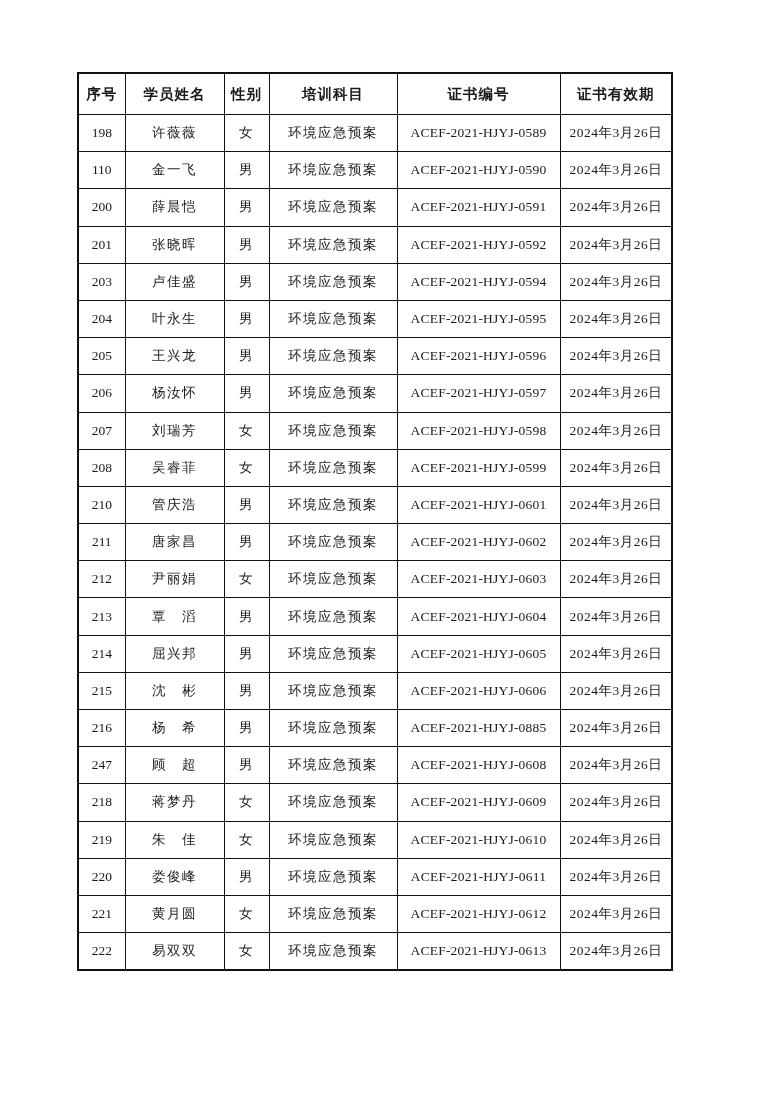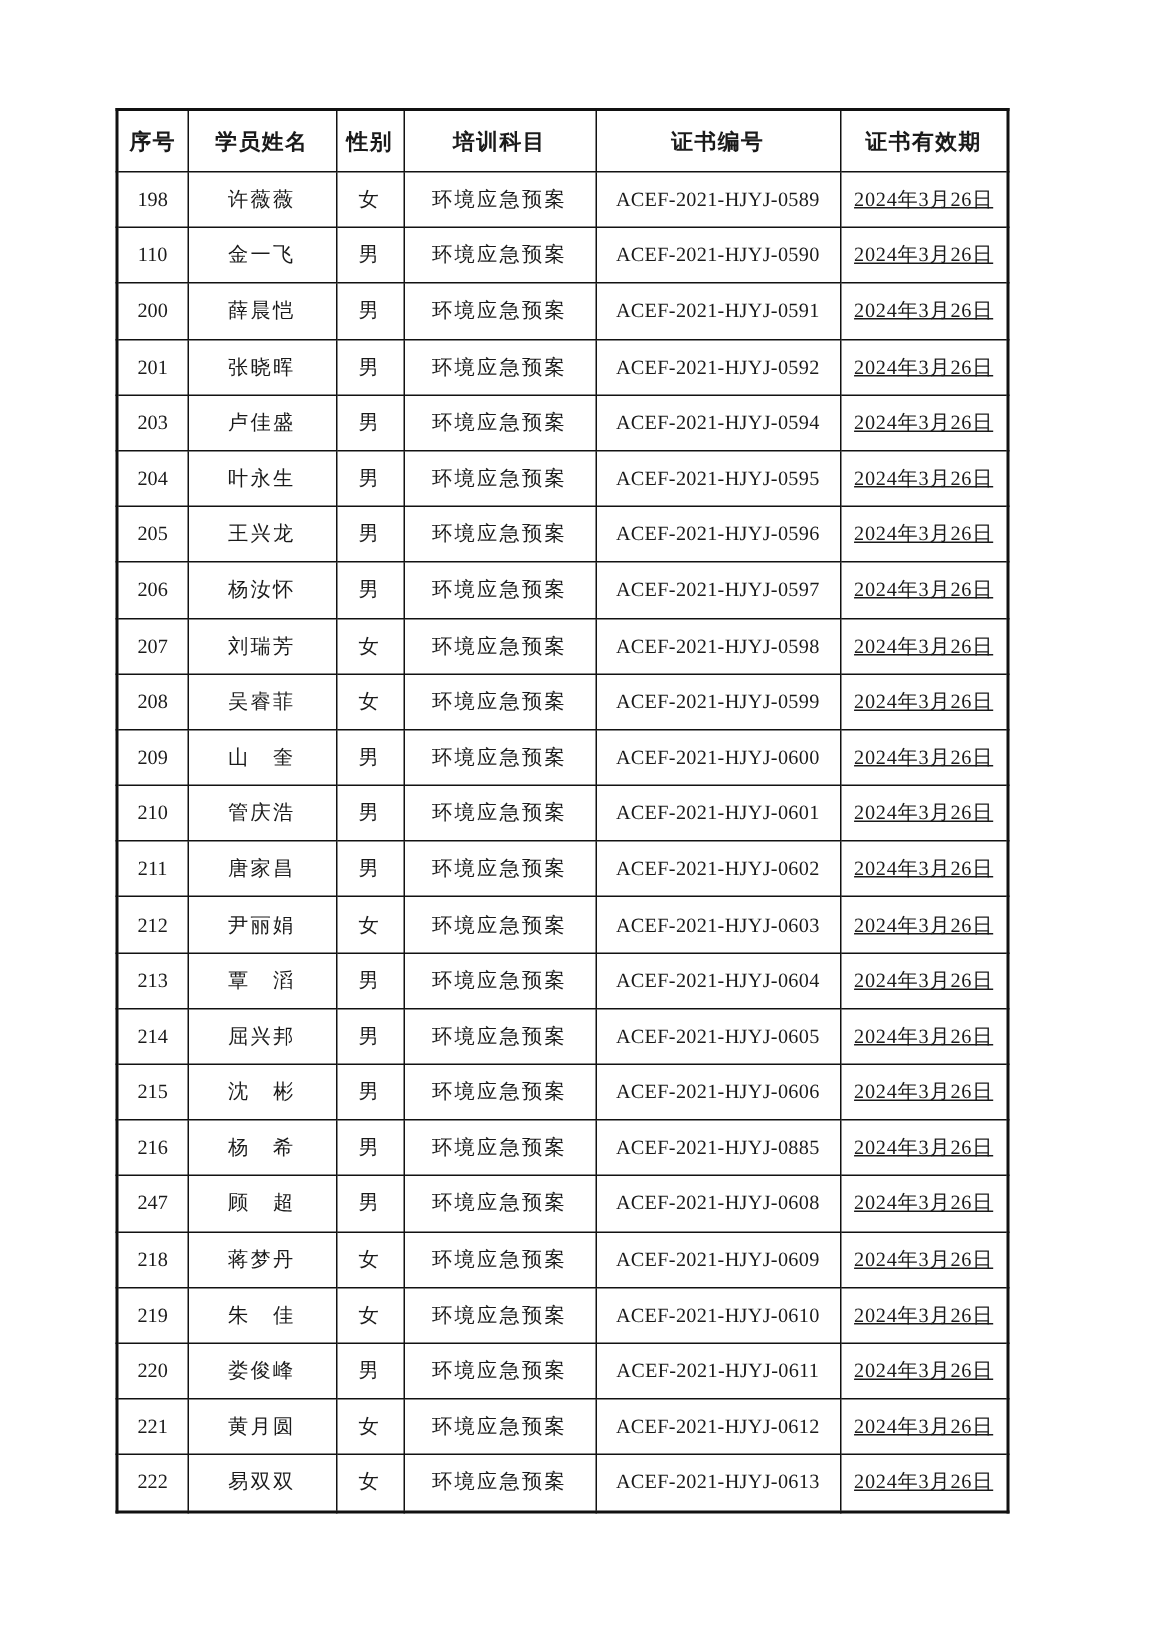--- a/index.html
+++ b/index.html
@@ -47,21 +47,20 @@
     font-weight: normal;
   }
   td.col-name, td.col-gender, td.col-subject {
     letter-spacing: 1.5px;
   }
   td.col-cert {
     letter-spacing: 0.2px;
   }
   td.col-valid {
     letter-spacing: 0.5px;
-    text-decoration: underline;
   }
 </style>
 </head>
 <body>
 
 <div class="page">
   <table class="cert-table">
     <colgroup>
       <col style="width:47px">
       <col style="width:99px">
@@ -155,28 +154,20 @@
         </tr>
         <tr>
           <td class="col-serial">208</td>
           <td class="col-name">吴睿菲</td>
           <td class="col-gender">女</td>
           <td class="col-subject">环境应急预案</td>
           <td class="col-cert">ACEF-2021-HJYJ-0599</td>
           <td class="col-valid">2024年3月26日</td>
         </tr>
         <tr>
-          <td class="col-serial">209</td>
-          <td class="col-name">山　奎</td>
-          <td class="col-gender">男</td>
-          <td class="col-subject">环境应急预案</td>
-          <td class="col-cert">ACEF-2021-HJYJ-0600</td>
-          <td class="col-valid">2024年3月26日</td>
-        </tr>
-        <tr>
           <td class="col-serial">210</td>
           <td class="col-name">管庆浩</td>
           <td class="col-gender">男</td>
           <td class="col-subject">环境应急预案</td>
           <td class="col-cert">ACEF-2021-HJYJ-0601</td>
           <td class="col-valid">2024年3月26日</td>
         </tr>
         <tr>
           <td class="col-serial">211</td>
           <td class="col-name">唐家昌</td>

